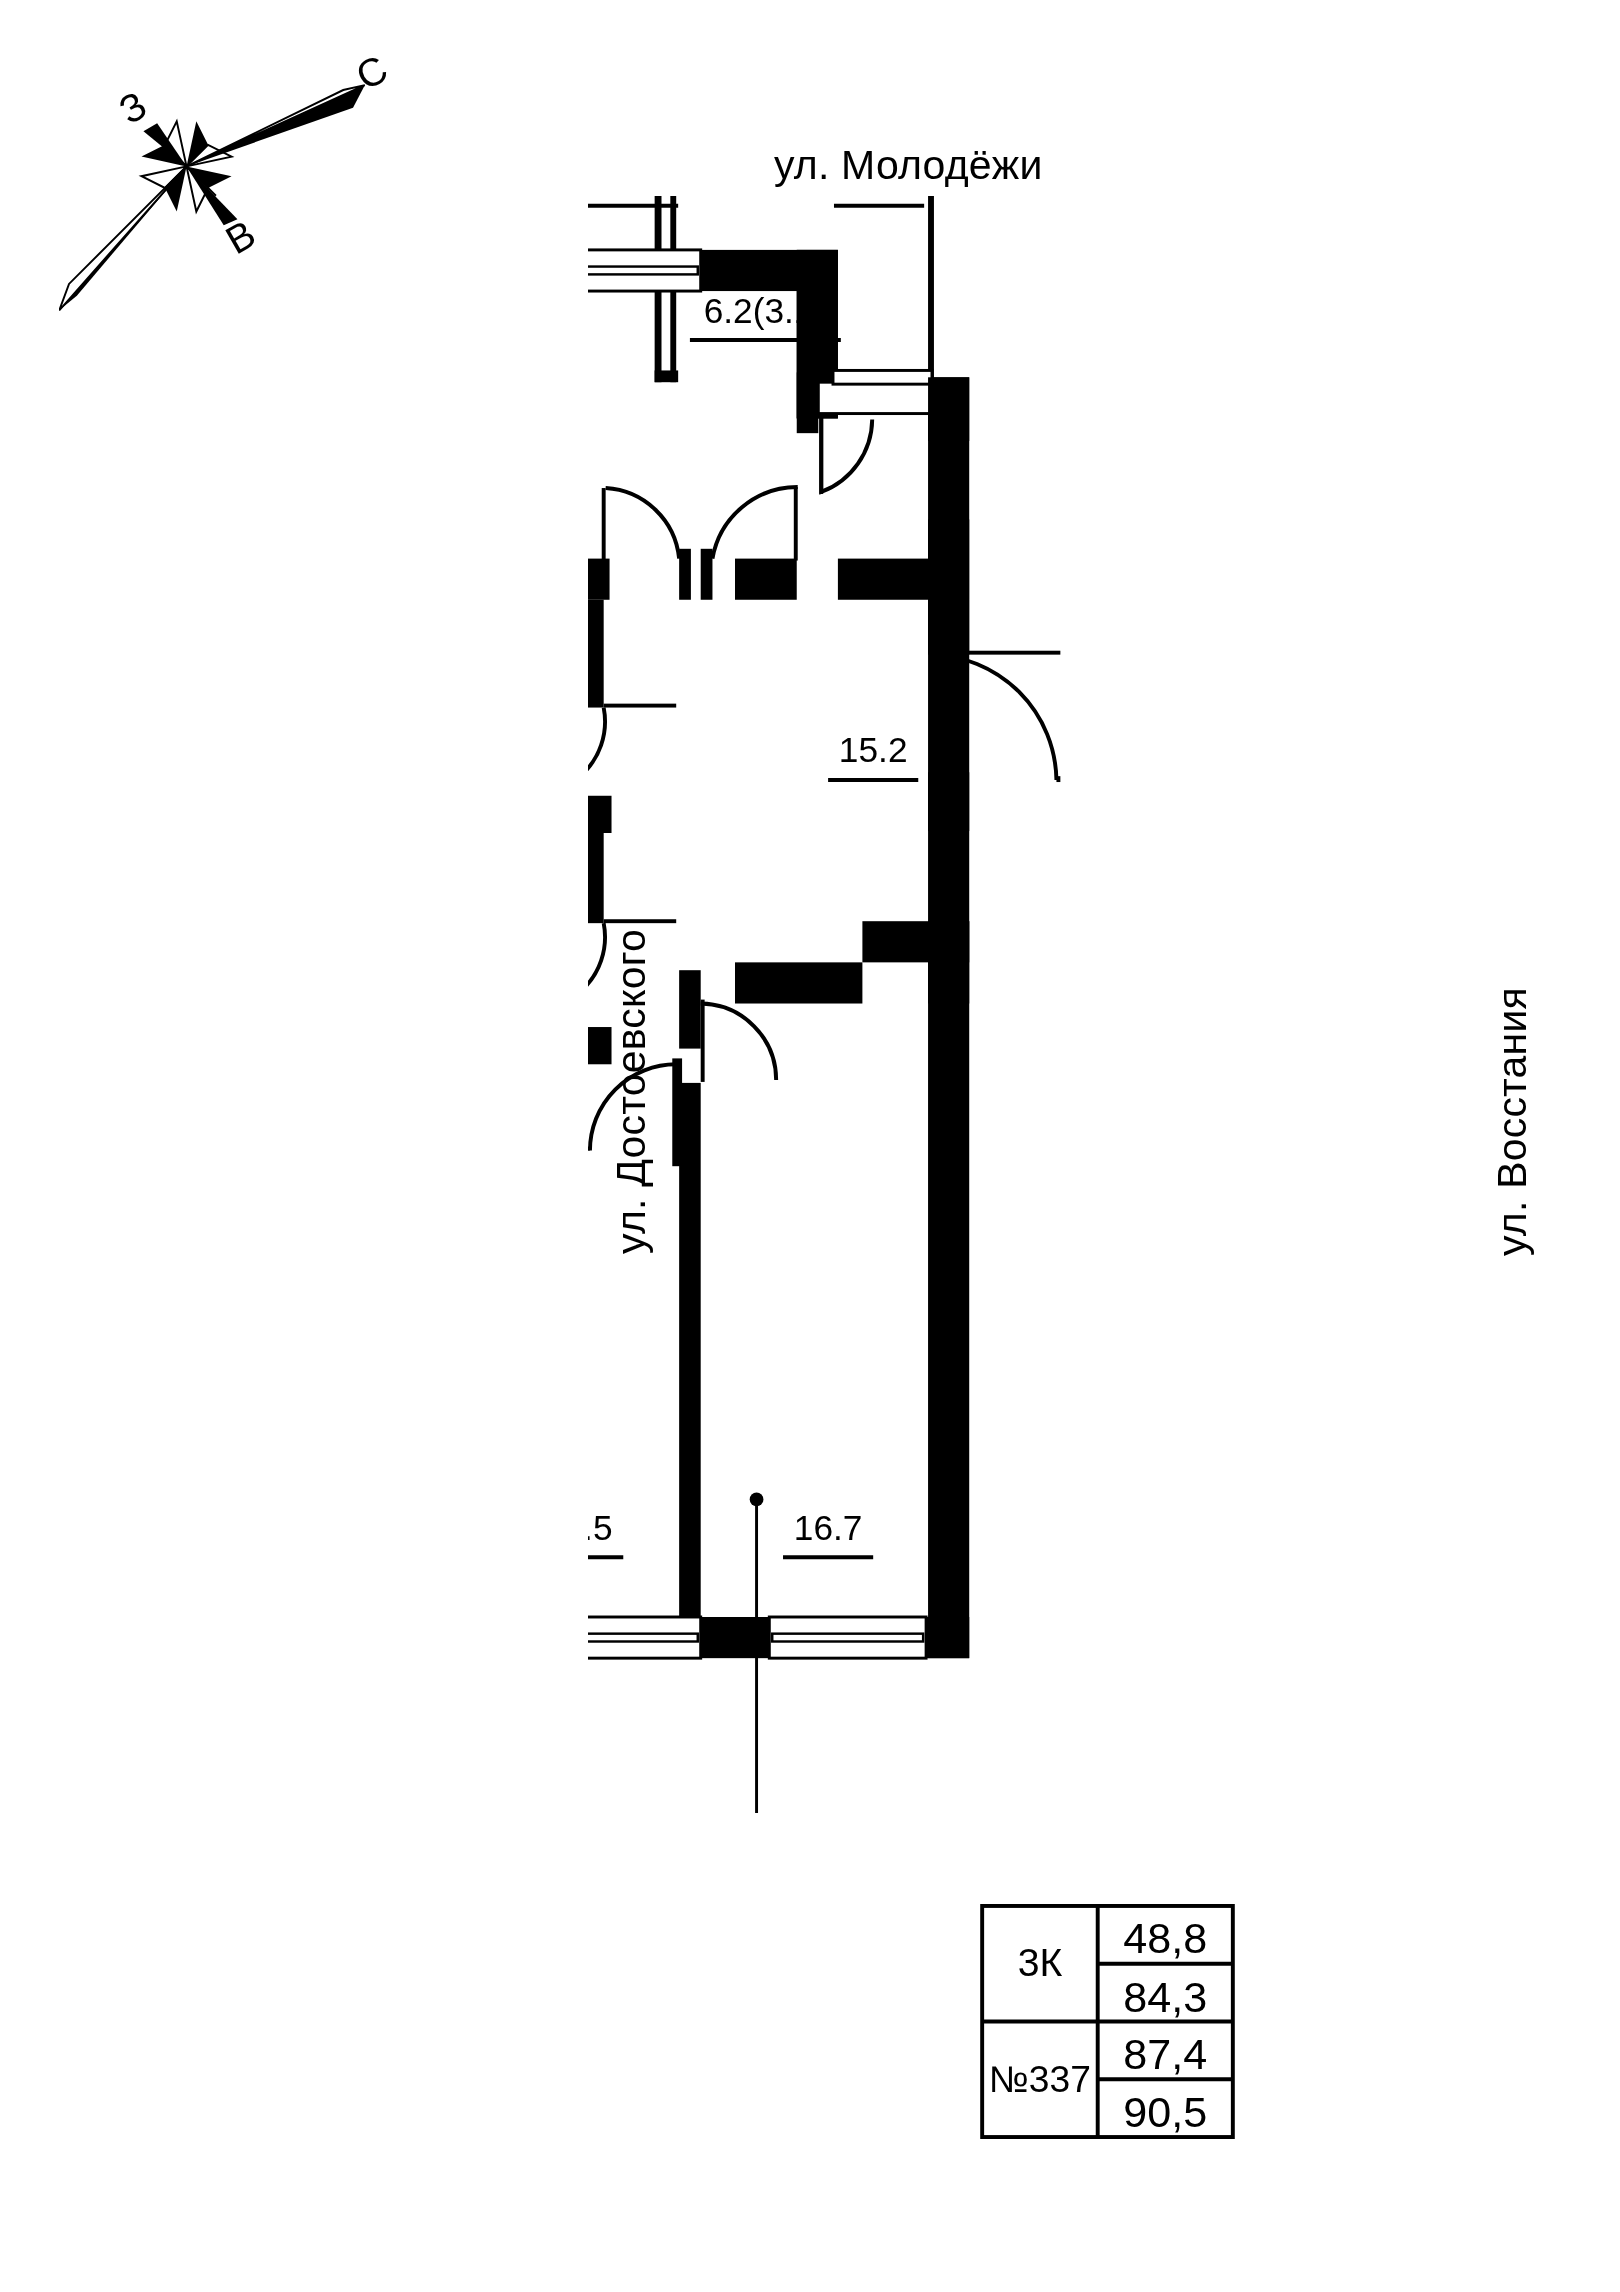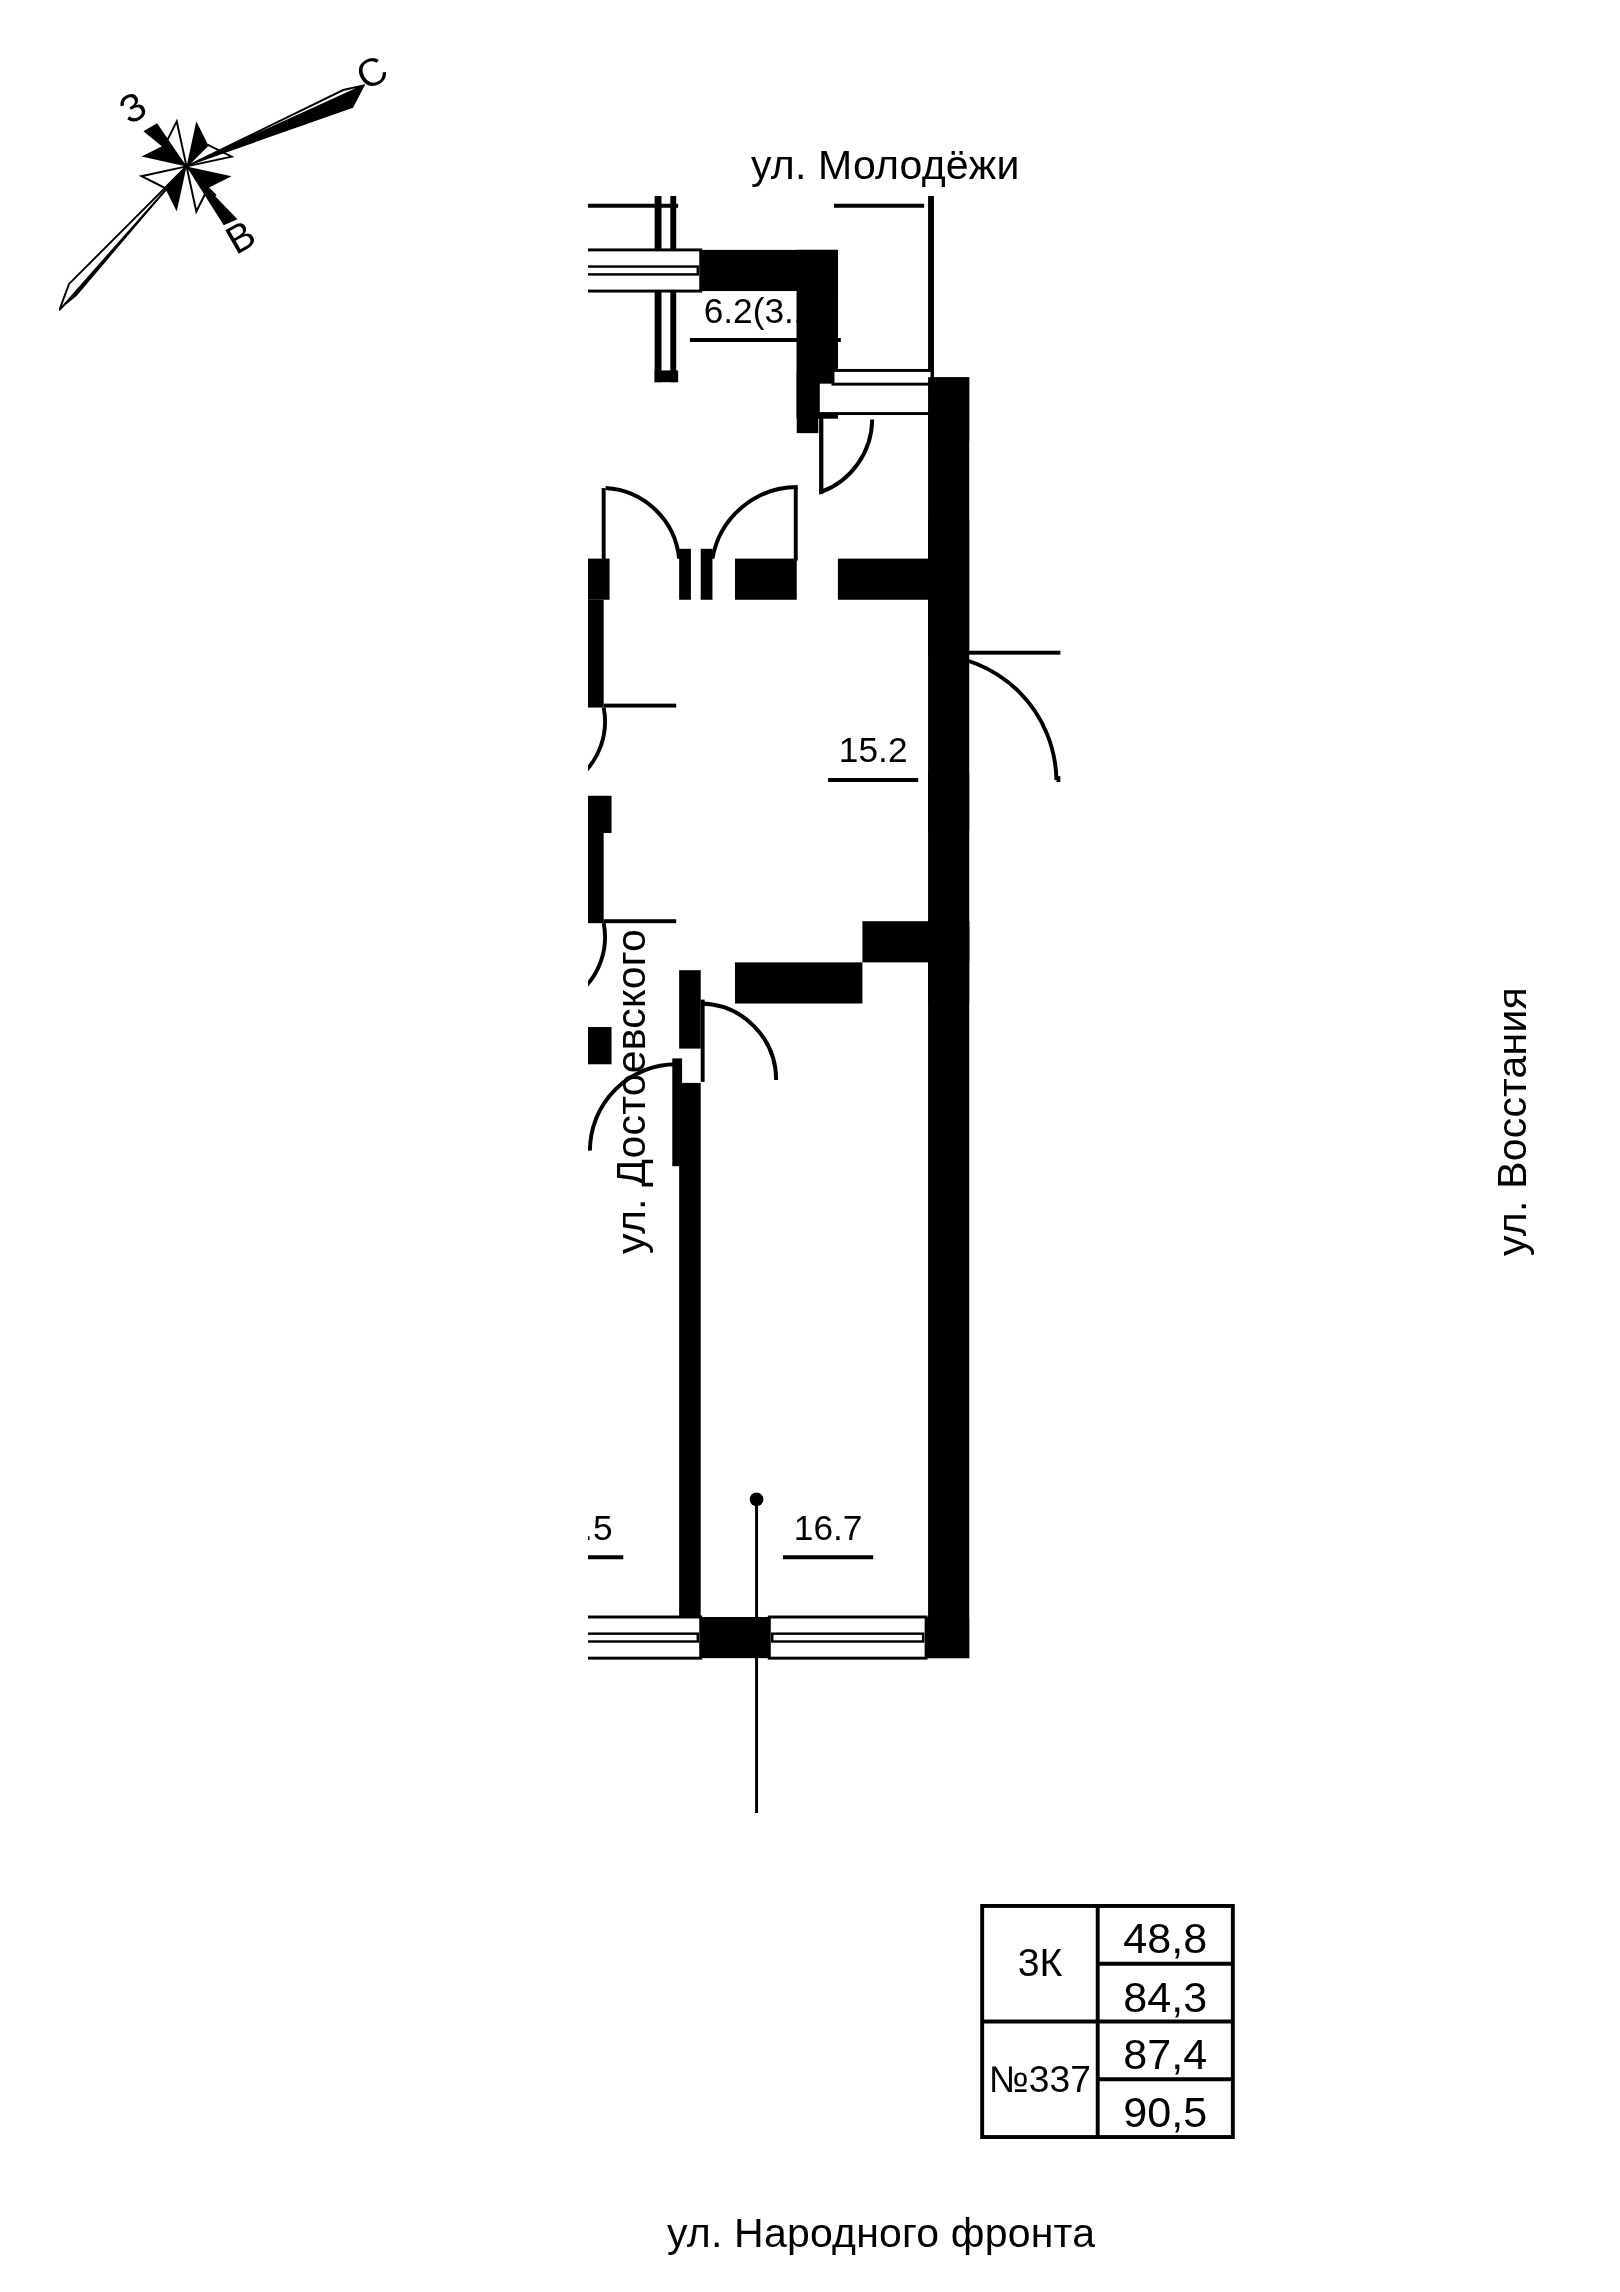--- a/index.html
+++ b/index.html
@@ -22,21 +22,21 @@
     height: 2293px;
   }
   .street-label {
     position: absolute;
     font-size: 41px;
     color: #000;
     white-space: nowrap;
     letter-spacing: 0.2px;
   }
   #street-top {
-    left: 751px;
+    left: 774px;
     top: 142px;
   }
   #street-bottom {
     left: 667px;
     top: 2210px;
   }
   #street-left {
     left: 469px;
     top: 1068px;
     transform: rotate(-90deg);
@@ -101,21 +101,20 @@
         <polygon points="0,0 -30,-30 -14,-14" fill="none" stroke="#000" stroke-width="2"></polygon>
       </g>
       <text x="196" y="-84" font-size="40" font-family="'Liberation Sans', sans-serif" transform="rotate(-30 196 -84)" text-anchor="middle">С</text>
       <text x="-145" y="168" font-size="40" font-family="'Liberation Sans', sans-serif" transform="rotate(-30 -145 168)" text-anchor="middle">Ю</text>
       <text x="-48" y="-48" font-size="40" font-family="'Liberation Sans', sans-serif" transform="rotate(-30 -48 -48)" text-anchor="middle">З</text>
       <text x="62" y="84" font-size="40" font-family="'Liberation Sans', sans-serif" transform="rotate(-30 62 84)" text-anchor="middle">В</text>
     </g>
   </svg>
 
   <div class="street-label" id="street-top">ул. Молодёжи</div>
-  <div class="street-label" id="street-bottom">ул. Народного фронта</div>
   <div class="street-label" id="street-left">ул. Достоевского</div>
   <div class="street-label" id="street-right">ул. Восстания</div>
 
   <svg id="plan-svg" viewBox="0 0 900 1650">
 
     <g>
       <rect x="68" y="-22" width="285" height="8" fill="#000"></rect>
       <rect x="68" y="-6" width="285" height="6" fill="#000"></rect>
       <rect x="68" y="-22" width="7" height="212" fill="#000"></rect>
       <rect x="84" y="-22" width="6" height="212" fill="#000"></rect>

